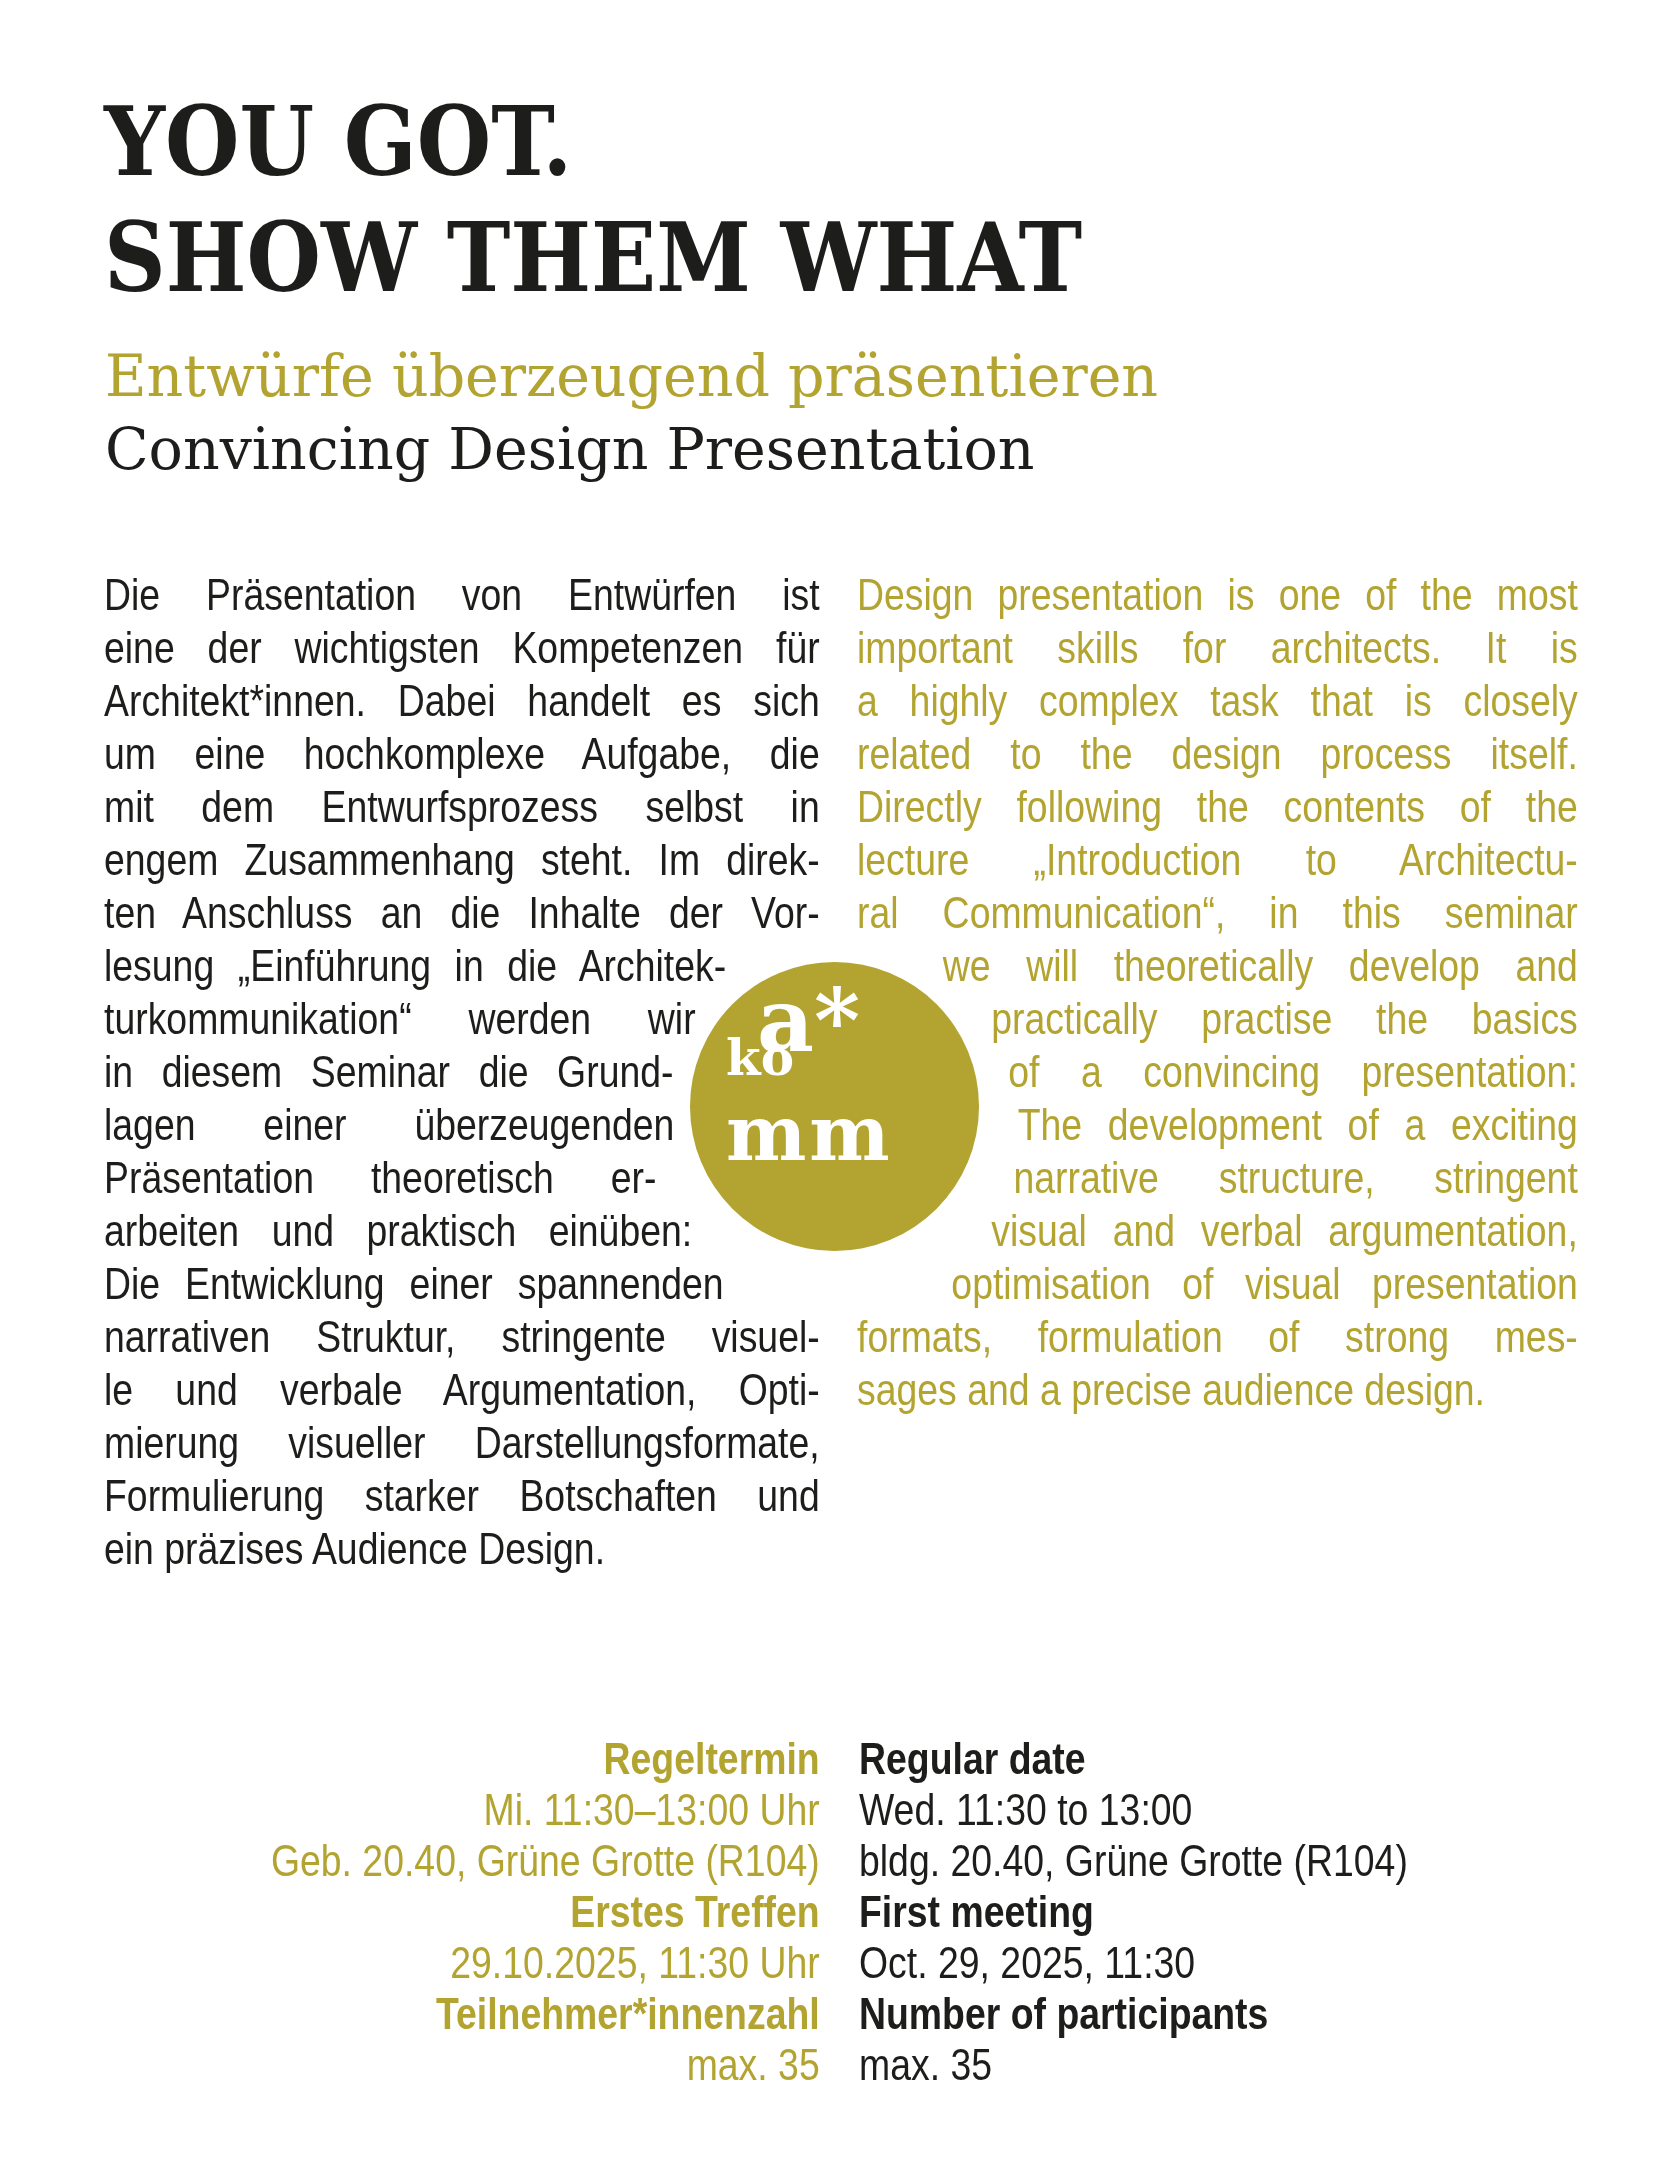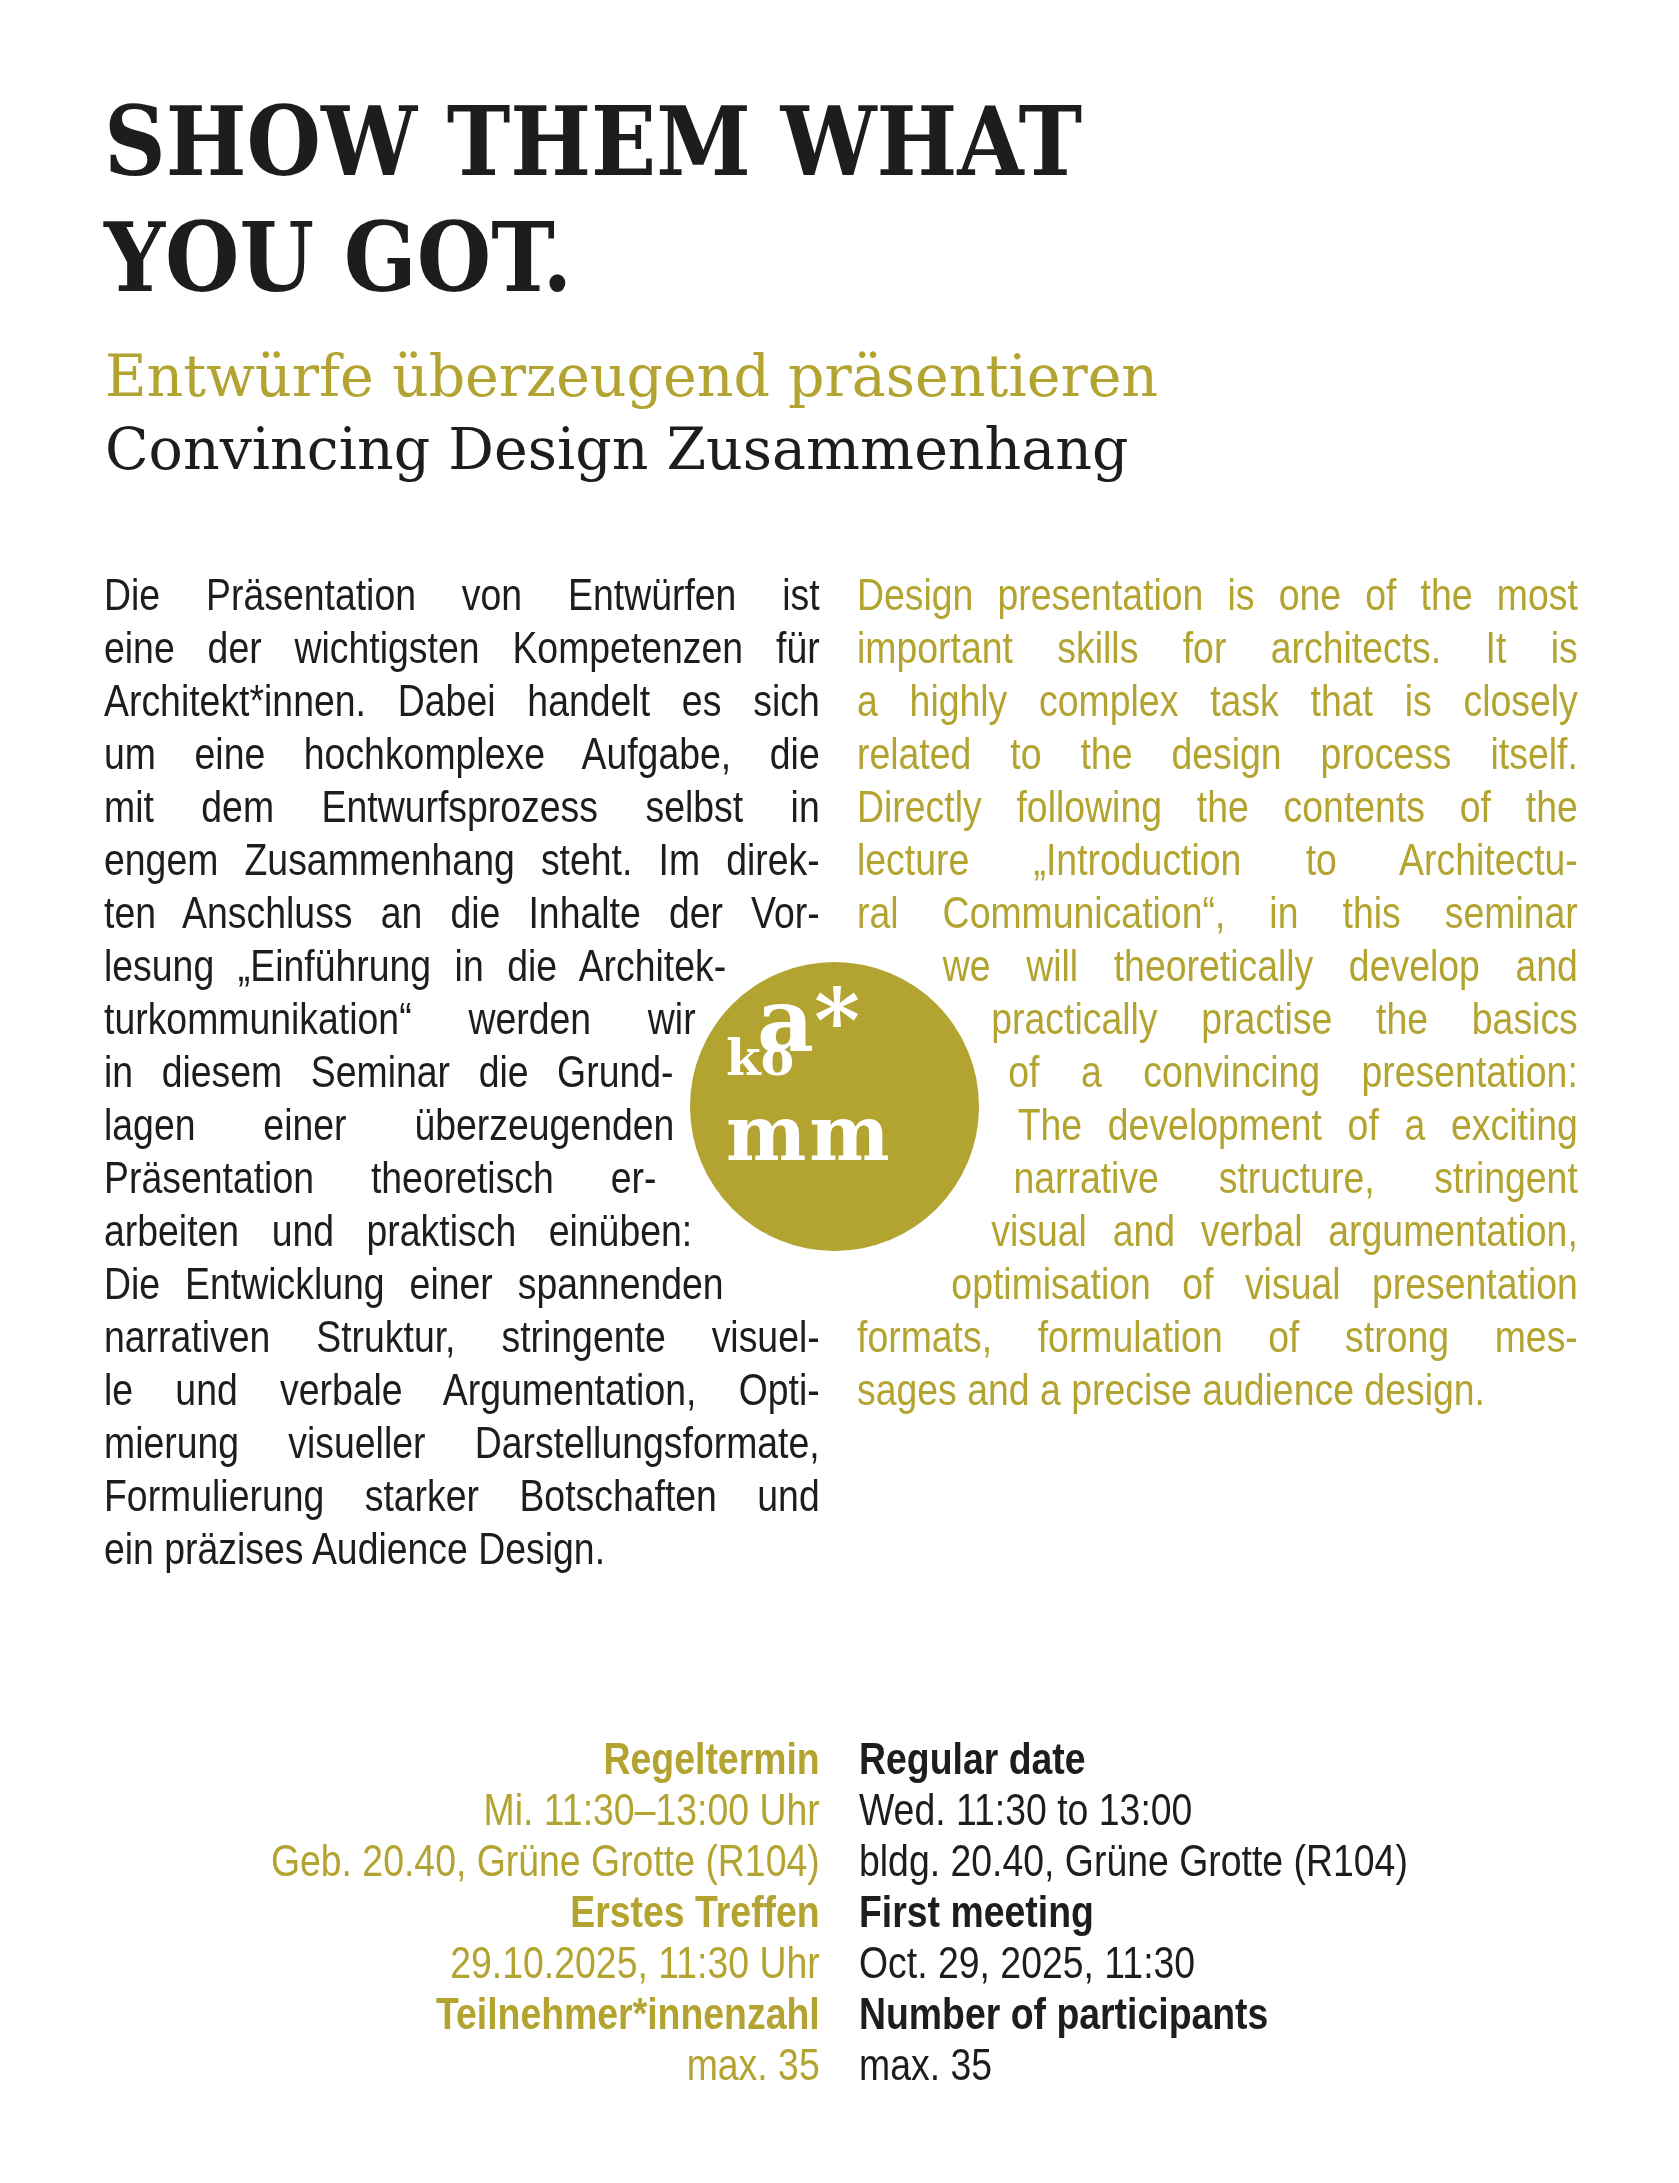--- a/index.html
+++ b/index.html
@@ -102,26 +102,26 @@
   .details-en{left:859px;width:848px;text-align:left;color:var(--ink);}
   .drow{display:block;white-space:nowrap;}
   .drow.b{font-weight:bold;}
 </style>
 </head>
 <body>
 
 <div class="page">
 
   <h1 class="title">
+    <span class="t-line">YOU GOT.</span>
     <span class="t-line">SHOW THEM WHAT</span>
-    <span class="t-line">YOU GOT.</span>
   </h1>
 
   <div class="sub sub-de">Entwürfe überzeugend präsentieren</div>
-  <div class="sub sub-en">Convincing Design Zusammenhang</div>
+  <div class="sub sub-en">Convincing Design Presentation</div>
 
   <div class="col col-de">
     <span class="ln">Die Präsentation von Entwürfen ist</span>
     <span class="ln">eine der wichtigsten Kompetenzen für</span>
     <span class="ln">Architekt*innen. Dabei handelt es sich</span>
     <span class="ln">um eine hochkomplexe Aufgabe, die</span>
     <span class="ln">mit dem Entwurfsprozess selbst in</span>
     <span class="ln">engem Zusammenhang steht. Im direk-</span>
     <span class="ln">ten Anschluss an die Inhalte der Vor-</span>
     <span class="ln">lesung „Einführung in die Architek-</span>

